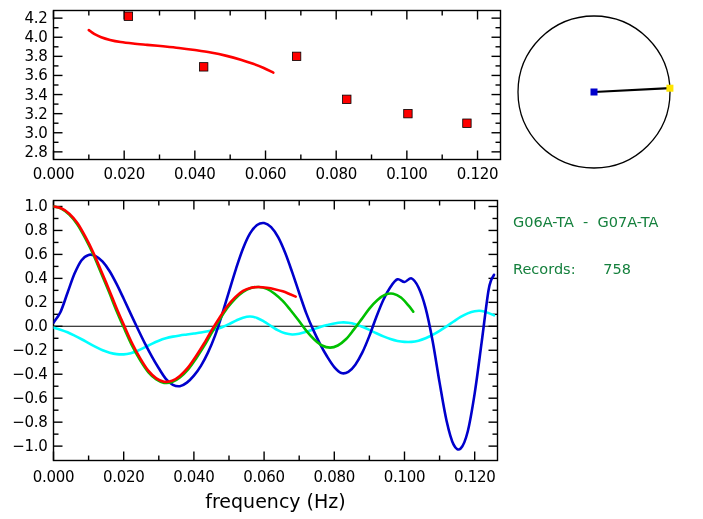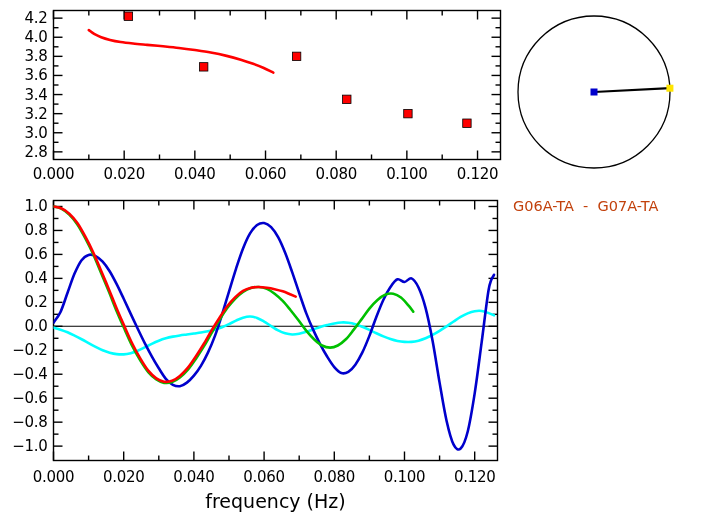--- a/index.html
+++ b/index.html
@@ -2,23 +2,23 @@
 <html><head>
 <meta charset="utf-8">
 <style>
   html,body{margin:0;padding:0;background:#ffffff;}
   body{width:703px;height:519px;position:relative;overflow:hidden;
        font-family:"DejaVu Sans","Liberation Sans",sans-serif;color:#000;}
   .root{position:absolute;inset:0;}
   svg{display:block;}
   .tick-label{font-family:"DejaVu Sans","Liberation Sans",sans-serif;font-size:15px;fill:#000;letter-spacing:-0.3px;}
   .axis-title{font-family:"DejaVu Sans","Liberation Sans",sans-serif;font-size:19px;fill:#000;}
-  .info-panel{position:absolute;left:513px;top:168px;width:190px;
+  .info-panel{position:absolute;left:513px;top:184px;width:190px;
       font-family:"DejaVu Sans","Liberation Sans",sans-serif;font-size:14.5px;
-      line-height:15.6px;color:#c2410c;white-space:pre;}
+      line-height:15.6px;color:#15803d;white-space:pre;}
   .info-line{white-space:pre;}
   .frame{fill:none;stroke:#000;stroke-width:1.4;}
   .tickmark{stroke:#000;stroke-width:1.4;}
   .zeroline{stroke:#000;stroke-width:1.1;}
   .curve{fill:none;stroke-linecap:round;stroke-linejoin:round;}
   .pt{stroke:#000;stroke-width:0.8;}
 </style>
 </head>
 <body>
 
@@ -210,15 +210,16 @@
 
   <svg id="svg-dial" width="190" height="172" style="position:absolute;left:508px;top:6px;">
       <circle cx="86" cy="86" r="76" fill="none" stroke="#000" stroke-width="1.3"></circle>
       <line x1="86" y1="86" x2="161.9053370094433" y2="82.20792754778618" stroke="#000" stroke-width="2.2"></line>
       <rect x="82.5" y="82.5" width="7" height="7" fill="#0000cc"></rect>
       <rect x="158.4053370094433" y="78.70792754778618" width="7" height="7" fill="#ffe500"></rect>
     </svg>
 
   <div class="info-panel">
     <div class="info-line">G06A-TA  -  G07A-TA</div>
+    <div class="info-line">Records:      758</div>
   </div>
 
 </div>
 
 </body></html>

